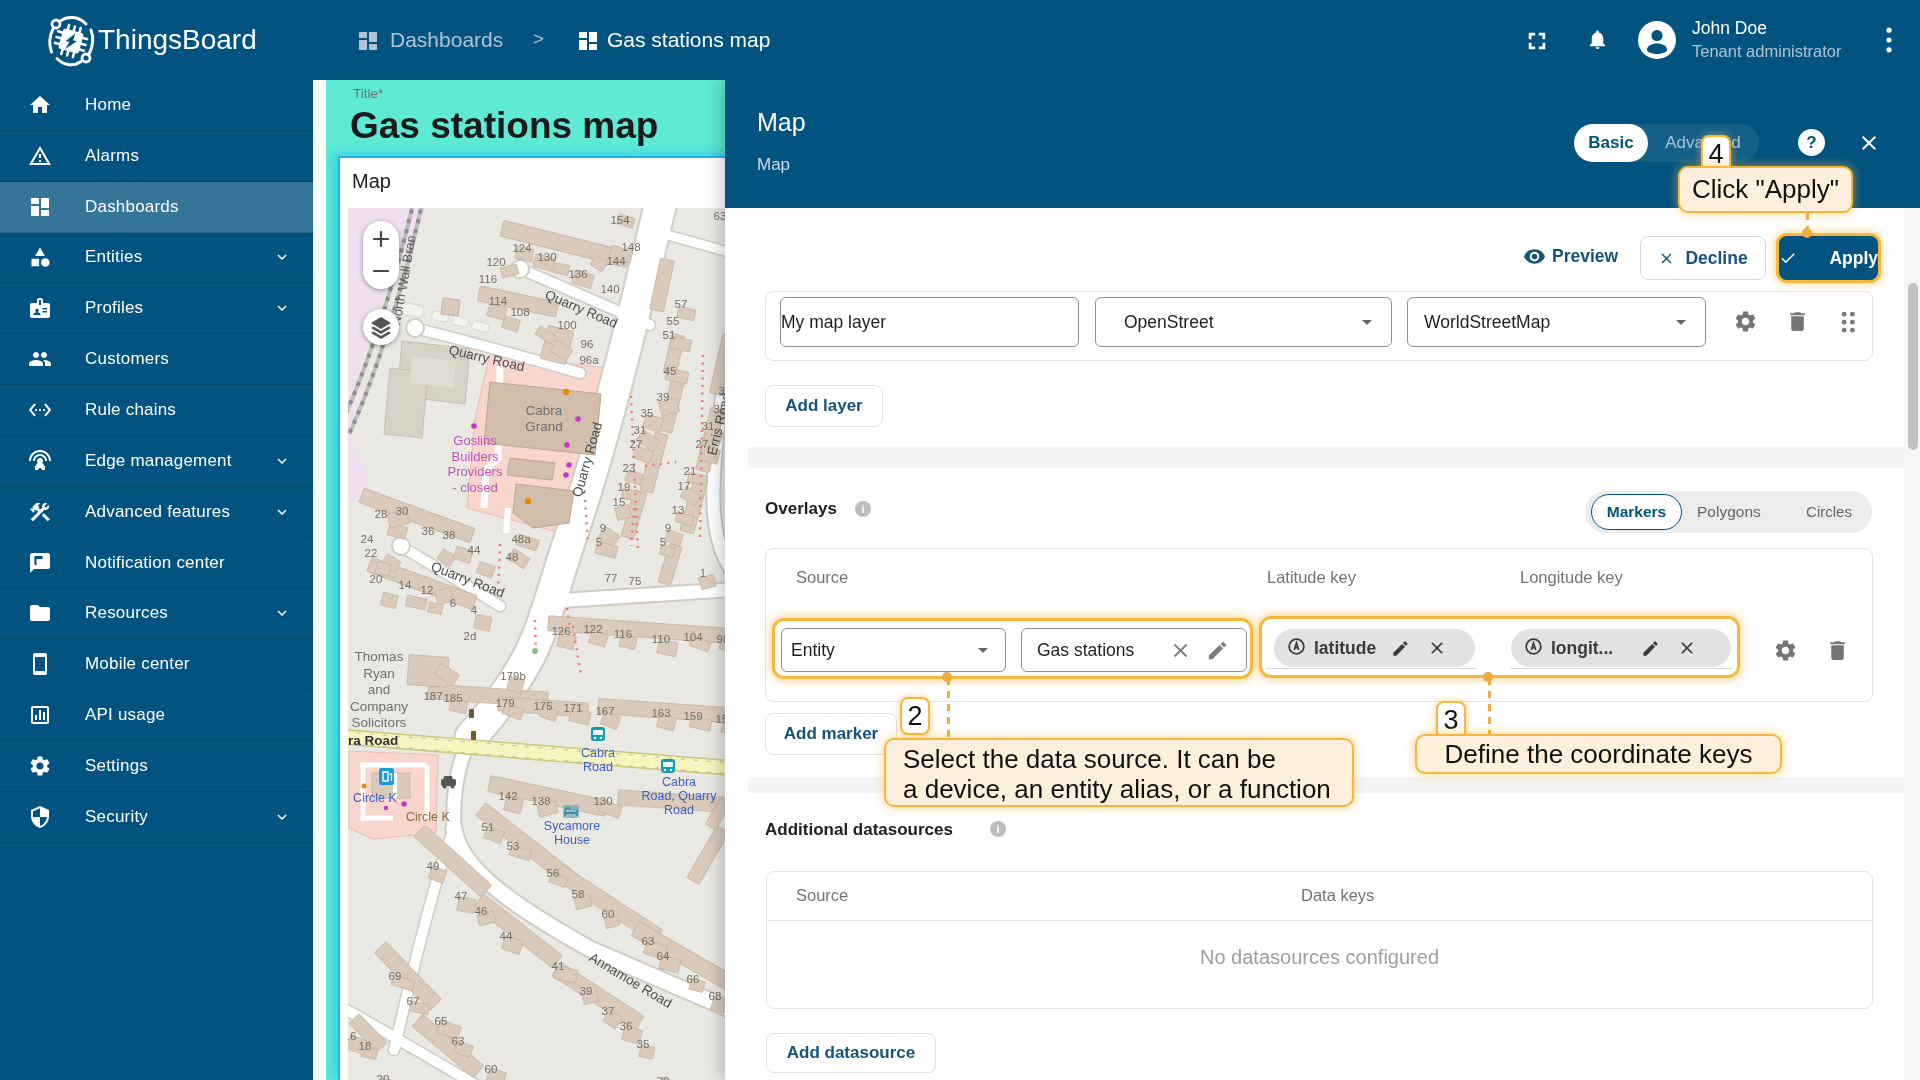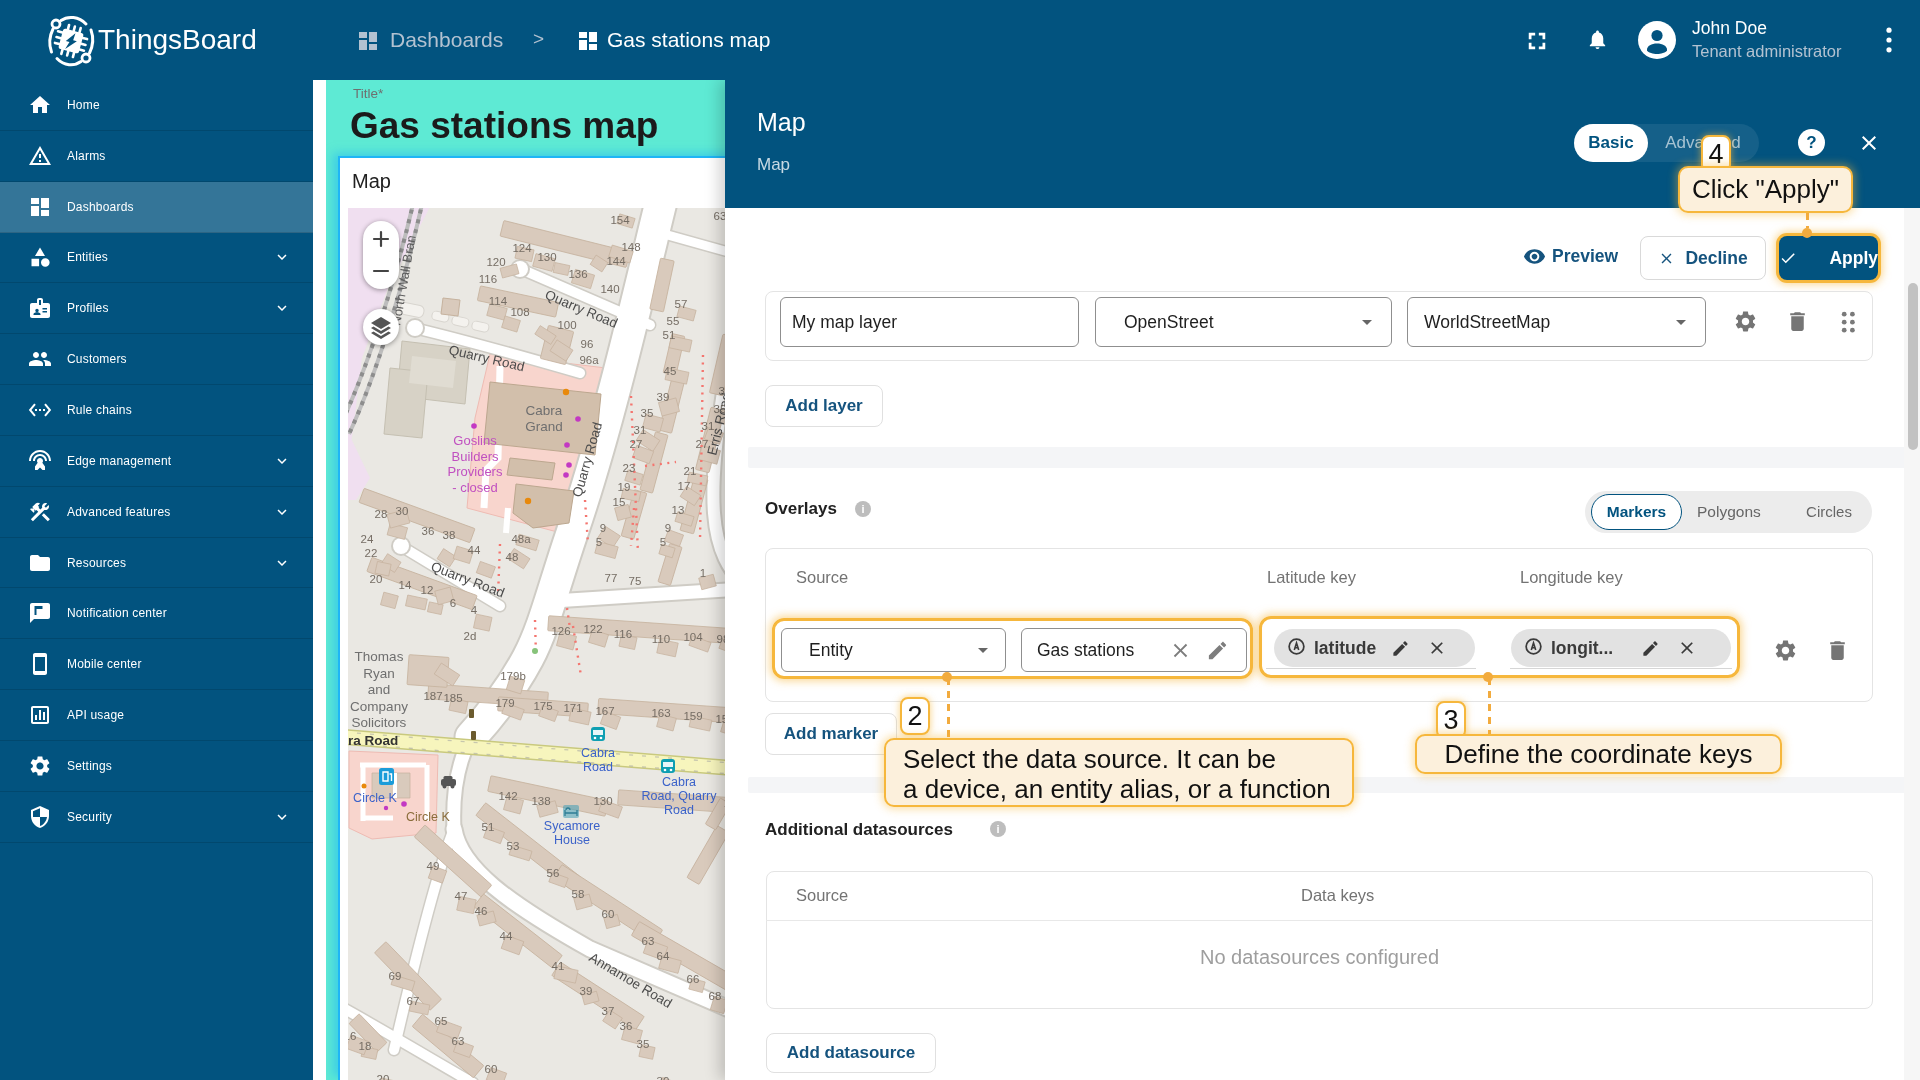--- a/index.html
+++ b/index.html
@@ -13,21 +13,21 @@
  --link:#15537e;
  --orange:#f6b73c;
  --cream:#fcf0dc;
  --txt:#212121;
  --gray:#757575;
 }
 .toolbar{position:absolute;left:0;top:0;width:1920px;height:80px;background:var(--blue);z-index:30}
 .sidebar{position:absolute;left:0;top:80px;width:313px;height:1000px;background:var(--blue);z-index:29}
 .mrow{position:relative;height:50.85px;display:flex;align-items:center;border-bottom:1px solid rgba(0,0,0,.13);color:#fff}
 .mrow .mic{width:24px;height:24px;margin-left:28px;flex:none}
-.mrow .mlb{margin-left:15px;font-size:12px;font-weight:500;letter-spacing:.2px}
+.mrow .mlb{margin-left:33px;font-size:17px;font-weight:500;letter-spacing:.2px}
 .mrow .chev{position:absolute;right:22px;top:50%;transform:translateY(-50%)}
 .mrow.sel{background:var(--blue-sel)}
 </style>
 </head>
 <body>
 
 <div class="toolbar">
   <svg class="abs" style="left:45px;top:12px" width="52" height="56" viewBox="0 0 52 56">
     <g fill="none" stroke="#fff" stroke-width="3" stroke-linecap="round">
       <path d="M16,8.5 C23,3.5 34,4.5 41,12"></path>
@@ -139,32 +139,32 @@
       <svg class="mic" viewBox="0 0 24 24" fill="#fff">
         <path d="M13.78,15.3l6,6 2.1-2.1-6-6z M17.5,10.1c1.93,0,3.5-1.57,3.5-3.5 0-.58-.16-1.12-.41-1.6l-2.7,2.7-1.49-1.49 2.7-2.7C18.62,3.26,18.08,3.1,17.5,3.1c-1.93,0-3.5,1.57-3.5,3.5 0,.41.08.8.21,1.16l-1.85,1.85-1.78-1.78.71-.71-1.41-1.41L12,3.59c-1.17-1.17-3.07-1.17-4.24,0L4.22,7.12l1.41,1.41H2.81l-.71.71 3.54,3.54.71-.71V9.24l1.41,1.41.71-.71 1.78,1.78-7.41,7.41 2.1,2.1L16.34,9.89c.36.13.75.21,1.16.21z"></path>
       </svg>
       <span class="mlb">Advanced features</span>
       <svg class="chev" width="18" height="18" viewBox="0 0 24 24" fill="#fff">
         <path d="M7.41,8.59L12,13.17l4.59-4.58L18,10l-6,6-6-6z"></path>
       </svg>
     </div>
   <div class="mrow">
       <svg class="mic" viewBox="0 0 24 24" fill="#fff">
+        <path d="M20,2H4C2.9,2,2,2.9,2,4v18l4-4h14c1.1,0,2-.9,2-2V4C22,2.9,21.1,2,20,2z M8.5,14h-2V5h2V14z M8.5,8h6V5h-6z" fill-rule="evenodd"></path>
+      </svg>
+      <span class="mlb">Notification center</span>
+    </div>
+  <div class="mrow">
+      <svg class="mic" viewBox="0 0 24 24" fill="#fff">
         <path d="M10,4H4C2.9,4,2,4.9,2,6v12c0,1.1.9,2,2,2h16c1.1,0,2-.9,2-2V8c0-1.1-.9-2-2-2h-8L10,4z"></path>
       </svg>
       <span class="mlb">Resources</span>
       <svg class="chev" width="18" height="18" viewBox="0 0 24 24" fill="#fff">
         <path d="M7.41,8.59L12,13.17l4.59-4.58L18,10l-6,6-6-6z"></path>
       </svg>
-    </div>
-  <div class="mrow">
-      <svg class="mic" viewBox="0 0 24 24" fill="#fff">
-        <path d="M20,2H4C2.9,2,2,2.9,2,4v18l4-4h14c1.1,0,2-.9,2-2V4C22,2.9,21.1,2,20,2z M8.5,14h-2V5h2V14z M8.5,8h6V5h-6z" fill-rule="evenodd"></path>
-      </svg>
-      <span class="mlb">Notification center</span>
     </div>
   <div class="mrow">
       <svg class="mic" viewBox="0 0 24 24" fill="#fff">
         <path d="M17,1H7C5.9,1,5,1.9,5,3v18c0,1.1.9,2,2,2h10c1.1,0,2-.9,2-2V3C19,1.9,18.1,1,17,1z M17,19H7V5h10V19z"></path>
       </svg>
       <span class="mlb">Mobile center</span>
     </div>
   <div class="mrow">
       <svg class="mic" viewBox="0 0 24 24" fill="#fff">
         <path d="M19,3H5C3.9,3,3,3.9,3,5v14c0,1.1.9,2,2,2h14c1.1,0,2-.9,2-2V5C21,3.9,20.1,3,19,3z M19,19H5V5h14V19z M9,17H7v-5h2V17z M13,17h-2V7h2V17z M17,17h-2v-8h2V17z"></path>
@@ -622,21 +622,21 @@
       </svg>
       <span style="margin-left:10px;font-size:17.5px;font-weight:700;color:#15537e">Decline</span>
     </div>
 <div class="abs flex" style="left:1054px;top:156px;width:99px;height:44px;background:var(--blue);border-radius:8px;justify-content:space-between;box-shadow:0 0 0 3px #f6b73c,0 0 9px 4px rgba(246,183,60,.6)">
       <svg width="18" height="18" viewBox="0 0 24 24" fill="#fff">
         <path d="M9,16.17 4.83,12 3.41,13.41 9,19 21,7 19.59,5.59z"></path>
       </svg>
       <span style="margin-left:9px;font-size:17.5px;font-weight:700;color:#fff">Apply</span>
     </div>
 <div class="abs" style="left:40px;top:211px;width:1108px;height:70px;border:1px solid #e4e4e4;border-radius:8px"></div>
-<div class="abs flex" style="left:55px;top:217px;width:299px;height:50px;border:1px solid #8f8f8f;border-radius:6px;padding-left:11px;font-size:17.5px;color:#1f1f1f">My map layer</div>
+<div class="abs flex" style="left:55px;top:217px;width:299px;height:50px;border:1px solid #8f8f8f;border-radius:6px;padding-left:0;font-size:17.5px;color:#1f1f1f">My map layer</div>
 <div class="abs flex" style="left:370px;top:217px;width:297px;height:50px;border:1px solid #8f8f8f;border-radius:6px;padding-left:28px;font-size:17.5px;color:#1f1f1f">OpenStreet<svg class="abs" style="right:12px" width="24" height="24" viewBox="0 0 24 24" fill="#666">
         <path d="M7,10l5,5 5-5z"></path>
       </svg></div>
 <div class="abs flex" style="left:682px;top:217px;width:299px;height:50px;border:1px solid #8f8f8f;border-radius:6px;padding-left:16px;font-size:17.5px;color:#1f1f1f">WorldStreetMap<svg class="abs" style="right:12px" width="24" height="24" viewBox="0 0 24 24" fill="#666">
         <path d="M7,10l5,5 5-5z"></path>
       </svg></div>
 <svg class="abs" style="left:1008px;top:229px" width="25" height="25" viewBox="0 0 24 24" fill="#757575">
       <path d="M19.14,12.94c.04-.3.06-.61.06-.94 0-.32-.02-.64-.07-.94l2.03-1.58c.18-.14.23-.41.12-.61l-1.92-3.32c-.12-.22-.37-.29-.59-.22l-2.39.96c-.5-.38-1.03-.7-1.62-.94L14.4,2.81c-.04-.24-.24-.41-.48-.41h-3.84c-.24,0-.43.17-.47.41L9.25,5.35C8.66,5.59,8.12,5.92,7.63,6.29L5.24,5.33c-.22-.08-.47,0-.59.22L2.74,8.87c-.12.21-.08.47.12.61l2.03,1.58c-.05.3-.09.63-.09.94s.02.64.07.94l-2.03,1.58c-.18.14-.23.41-.12.61l1.92,3.32c.12.22.37.29.59.22l2.39-.96c.5.38,1.03.7,1.62.94l.36,2.54c.05.24.24.41.48.41h3.84c.24,0,.44-.17.47-.41l.36-2.54c.59-.24,1.13-.56,1.62-.94l2.39.96c.22.08.47,0,.59-.22l1.92-3.32c.12-.22.07-.47-.12-.61L19.14,12.94z M12,15.6c-1.98,0-3.6-1.62-3.6-3.6s1.62-3.6,3.6-3.6 3.6,1.62,3.6,3.6S13.98,15.6,12,15.6z"></path>
     </svg>
 <svg class="abs" style="left:1060px;top:229px" width="25" height="25" viewBox="0 0 24 24" fill="#757575">
@@ -657,21 +657,21 @@
 <div class="abs" style="left:40px;top:419px;font-size:17px;font-weight:700;color:#212121">Overlays</div>
 <div class="abs" style="left:130px;top:421px;width:16px;height:16px;border-radius:50%;background:#bdbdbd;color:#fff;font-size:11px;font-weight:700;text-align:center;line-height:16px">i</div>
 <div class="abs" style="left:860px;top:411px;width:287px;height:42px;background:#ececec;border-radius:21px"></div>
 <div class="abs" style="left:866px;top:414px;width:91px;height:36px;background:#fff;border:1.5px solid #02537f;border-radius:18px;color:#02537f;font-size:15.5px;font-weight:700;text-align:center;line-height:34px">Markers</div>
 <div class="abs" style="left:972px;top:414px;width:90px;height:36px;color:#666;font-size:15.5px;text-align:left;line-height:36px">Polygons</div>
 <div class="abs" style="left:1066px;top:414px;width:76px;height:36px;color:#666;font-size:15px;text-align:center;line-height:36px">Circles</div>
 <div class="abs" style="left:40px;top:468px;width:1108px;height:154px;border:1px solid #e4e4e4;border-radius:8px"></div>
 <div class="abs" style="left:71px;top:488px;font-size:16.5px;color:#737373">Source</div>
 <div class="abs" style="left:542px;top:488px;font-size:16.5px;color:#737373">Latitude key</div>
 <div class="abs" style="left:795px;top:488px;font-size:16.5px;color:#737373">Longitude key</div>
-<div class="abs flex" style="left:56px;top:548px;width:225px;height:44px;border:1px solid #8f8f8f;border-radius:6px;padding-left:27px;font-size:17.5px;color:#1f1f1f">Entity<svg class="abs" style="right:10px" width="24" height="24" viewBox="0 0 24 24" fill="#666">
+<div class="abs flex" style="left:56px;top:548px;width:225px;height:44px;border:1px solid #8f8f8f;border-radius:6px;padding-left:9px;font-size:17.5px;color:#1f1f1f">Entity<svg class="abs" style="right:10px" width="24" height="24" viewBox="0 0 24 24" fill="#666">
         <path d="M7,10l5,5 5-5z"></path>
       </svg></div>
 <div class="abs flex" style="left:296px;top:548px;width:226px;height:44px;border:1px solid #8f8f8f;border-radius:6px;padding-left:15px;font-size:17.5px;color:#1f1f1f">Gas stations<svg class="abs" style="right:54px" width="23" height="23" viewBox="0 0 24 24" fill="#7d7d7d">
         <path d="M19,6.41 17.59,5 12,10.59 6.41,5 5,6.41 10.59,12 5,17.59 6.41,19 12,13.41 17.59,19 19,17.59 13.41,12z"></path>
       </svg><svg class="abs" style="right:17px" width="23" height="23" viewBox="0 0 24 24" fill="#7d7d7d">
         <path d="M3,17.25V21h3.75L17.81,9.94l-3.75-3.75L3,17.25z M20.71,7.04c.39-.39.39-1.02,0-1.41l-2.34-2.34c-.39-.39-1.02-.39-1.41,0l-1.83,1.83 3.75,3.75L20.71,7.04z"></path>
       </svg></div>
 <div class="abs flex" style="left:549px;top:549px;width:201px;height:38px;background:#e2e2e2;border-radius:19px;padding-left:13px">
       <span><svg width="19" height="19" viewBox="0 0 24 24" fill="none" stroke="#3a3a3a" stroke-width="2.2">
           <circle cx="12" cy="12" r="9.3"></circle>

